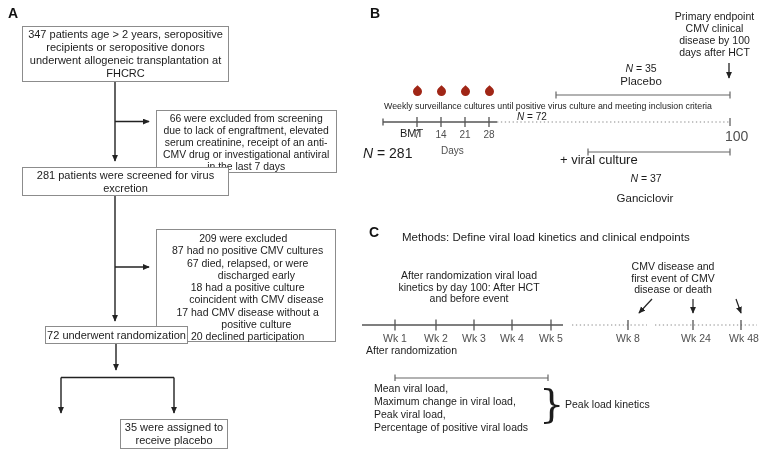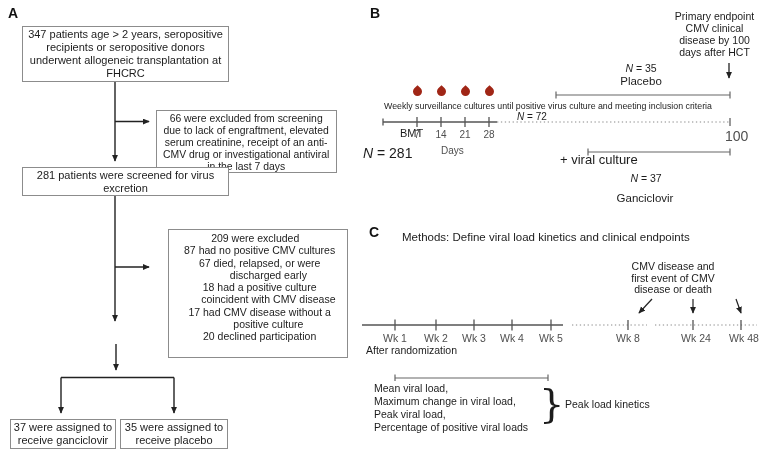--- a/index.html
+++ b/index.html
@@ -87,33 +87,32 @@
 
   <div class="fbox left" style="left:156px;top:91px;width:181px;height:63px;font-size:10.4px;line-height:12.1px;">66 were excluded from screening
 due to lack of engraftment, elevated
 serum creatinine, receipt of an anti-
 CMV drug or investigational antiviral
 in the last 7 days</div>
 
   <div class="fbox" style="left:22px;top:167px;width:207px;height:29px;">281 patients were screened for virus
 excretion</div>
 
-  <div class="fbox left" style="left:168px;top:210px;width:180px;height:129px;font-size:10.5px;line-height:12.3px;">209 were excluded
+  <div class="fbox left" style="left:156px;top:210px;width:180px;height:113px;font-size:10.5px;line-height:12.3px;">209 were excluded
    87 had no positive CMV cultures
    67 died, relapsed, or were
          discharged early
    18 had a positive culture
          coincident with CMV disease
    17 had CMV disease without a
          positive culture
    20 declined participation</div>
 
+  <div class="fbox" style="left:45px;top:326px;width:143px;height:18px;padding:1px 3px;">72 underwent randomization</div>
 
-  <div class="fbox" style="left:10px;top:419px;width:106px;height:30px;">37 were assigned to
-receive ganciclovir</div>
 
   <div class="fbox" style="left:120px;top:419px;width:108px;height:30px;">35 were assigned to
 receive placebo</div>
 
   <div class="abs panel-label" style="left:370px;top:5px;">B</div>
 
   <div class="txt small center" style="left:662px;top:10px;width:105px;line-height:12px;">Primary endpoint
 CMV clinical
 disease by 100
 days after HCT</div>
@@ -143,20 +142,23 @@
   <div class="txt" style="left:560px;top:126px;font-size:13px;margin-top:26px;">+ viral culture</div>
   <div class="txt gray" style="left:725px;top:128px;font-size:14px;">100</div>
 
   <div class="txt center" style="left:595px;top:156px;width:100px;font-size:11.5px;margin-top:36px;">Ganciclovir</div>
   <div class="txt center nval" style="left:605px;top:172px;width:82px;font-size:10.5px;">N = 37</div>
 
   <div class="abs panel-label" style="left:369px;top:224px;">C</div>
 
   <div class="txt" style="left:402px;top:231px;font-size:11.5px;">Methods: Define viral load kinetics and clinical endpoints</div>
 
+  <div class="txt small center" style="left:394px;top:270px;width:150px;">After randomization viral load
+kinetics by day 100: After HCT
+and before event</div>
 
   <div class="txt small center" style="left:613px;top:261px;width:120px;">CMV disease and
 first event of CMV
 disease or death</div>
 
   <div class="txt center gray" style="left:373px;top:332px;width:44px;font-size:10.5px;">Wk 1</div>
   <div class="txt center gray" style="left:414px;top:332px;width:44px;font-size:10.5px;">Wk 2</div>
   <div class="txt center gray" style="left:452px;top:332px;width:44px;font-size:10.5px;">Wk 3</div>
   <div class="txt center gray" style="left:490px;top:332px;width:44px;font-size:10.5px;">Wk 4</div>
   <div class="txt center gray" style="left:529px;top:332px;width:44px;font-size:10.5px;">Wk 5</div>

